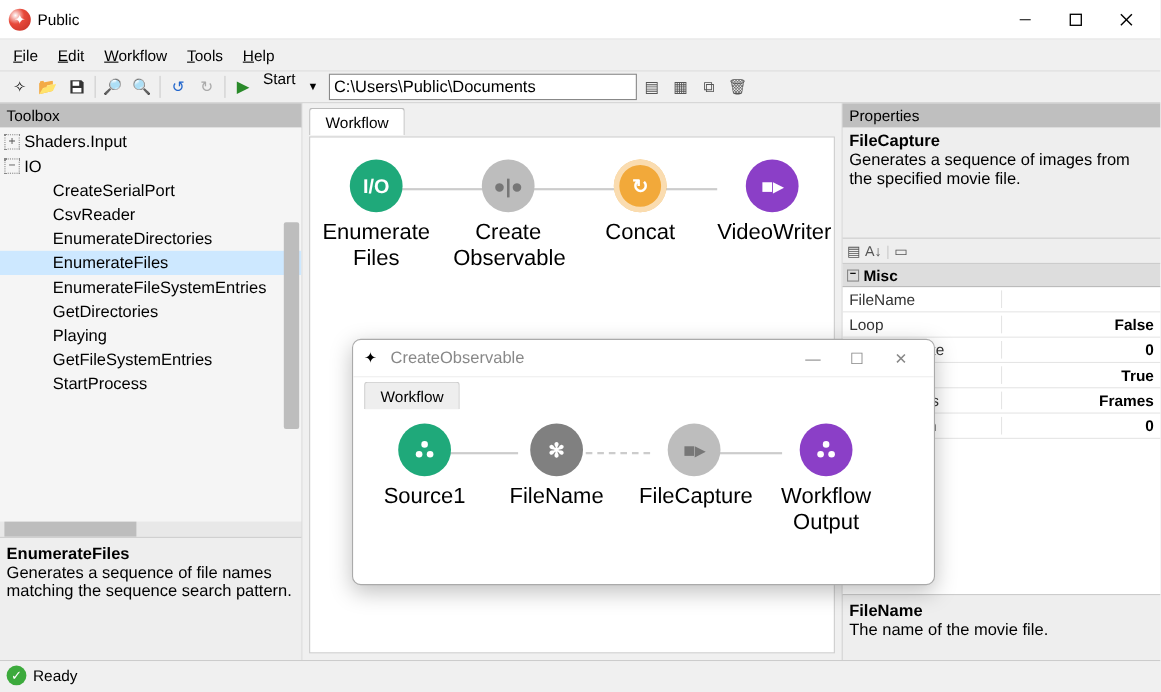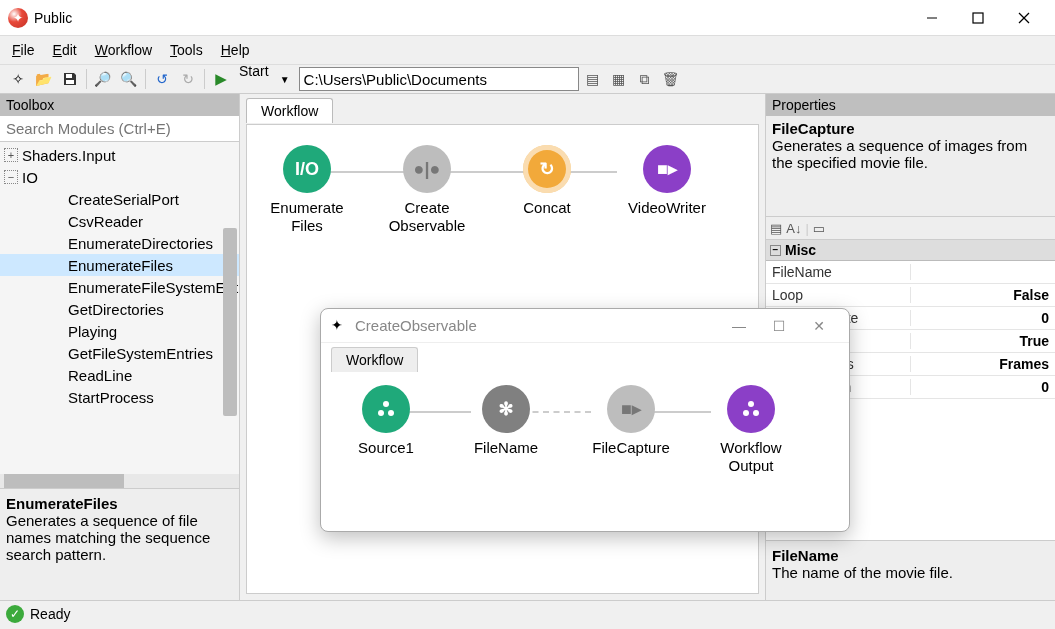--- a/index.html
+++ b/index.html
@@ -79,21 +79,21 @@
     font-size: 15px;
     background:#fff;
   }
   .main {
     display: flex;
     height: 507px;
     border-bottom: 1px solid #ccc;
   }
   
   .left {
-    width: 240px;
+    width: 275px;
     display: flex;
     flex-direction: column;
     border-right: 1px solid #ccc;
   }
   .panel-header {
     background: #bfbfbf;
     padding: 3px 6px;
     font-size: 14px;
   }
   .search-box {
@@ -124,21 +124,21 @@
     width: 14px; height: 14px;
     border: 1px dotted #888;
     display: inline-flex;
     align-items: center; justify-content: center;
     font-size: 11px;
     line-height: 1;
     margin-right: 4px;
     color:#555;
   }
   .tree .indent1 { padding-left: 4px; }
-  .tree .indent2 { padding-left: 68px; }
+  .tree .indent2 { padding-left: 48px; }
   .tree .selected { background: #cde8ff; }
   .tree-scrollbar {
     position:absolute; right:2px; top:86px; width:14px; height:188px;
     background:#bdbdbd; border-radius:2px;
   }
   .tree-hscroll {
     height:14px; background:#e8e8e8; display:flex;
   }
   .tree-hscroll .thumb{ width:120px; height:14px; background:#bdbdbd; margin-left:4px;}
   .desc-box {
@@ -178,21 +178,21 @@
     text-align: center;
   }
   .node .circle {
     width: 48px; height: 48px;
     border-radius: 50%;
     margin: 0 auto 6px;
     display:flex; align-items:center; justify-content:center;
     color:#fff; font-size:18px; font-weight:bold;
     position:relative;
   }
-  .node .label { font-size: 15px; line-height:1.2; }
+  .node .label { font-size: 20px; line-height:1.2; }
   .link {
     position: absolute;
     height: 2px;
     background: #ccc;
   }
   .link.dashed { background: none; border-top:2px dashed #ccc; height:0; }
   
   .c-green { background:#1fa97a; }
   .c-gray  { background:#bdbdbd; color:#777 !important; }
   .c-orange{ background:#f2a93a; }
@@ -355,21 +355,20 @@
   <span class="btn" style="color:#555;">▤</span>
   <span class="btn" style="color:#555;">▦</span>
   <span class="btn" style="color:#555;">⧉</span>
   <span class="btn" style="color:#555;">🗑</span>
 </div>
 
 <div class="main">
 
   <div class="left">
     <div class="panel-header">Toolbox</div>
-    <input class="search-box" placeholder="Search Modules (Ctrl+E)" style="">
     <div class="tree">
       <div class="row indent1">
         <span class="exp">+</span>
         <span>Shaders.Input</span>
       </div>
       <div class="row indent1">
         <span class="exp">−</span>
         <span>IO</span>
       </div>
       <div class="row indent2">
@@ -388,23 +387,20 @@
           <span>EnumerateFileSystemEntries</span>
         </div>
       <div class="row indent2">
           <span>GetDirectories</span>
         </div>
       <div class="row indent2">
           <span>Playing</span>
         </div>
       <div class="row indent2">
           <span>GetFileSystemEntries</span>
-        </div>
-      <div class="row indent2">
-          <span>ReadLine</span>
         </div>
       <div class="row indent2">
           <span>StartProcess</span>
         </div>
       <div class="tree-scrollbar"></div>
     </div>
     <div class="tree-hscroll">
         <div class="thumb"></div>
       </div>
     <div class="desc-box">

